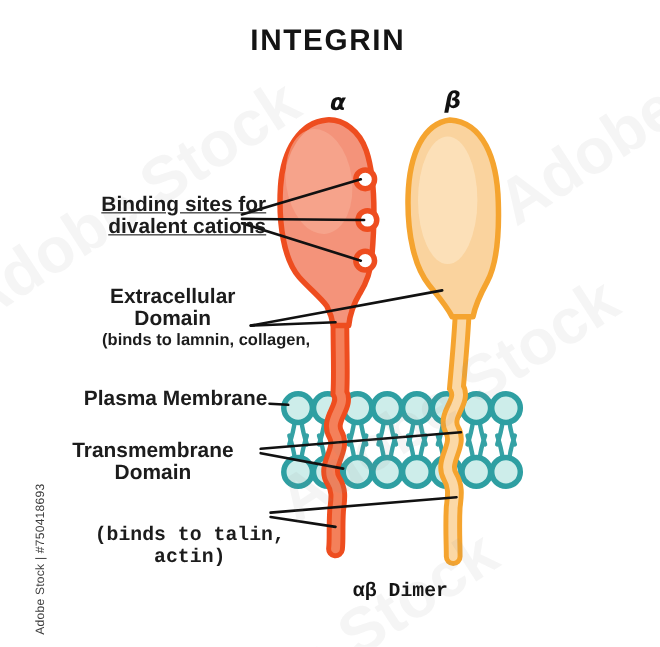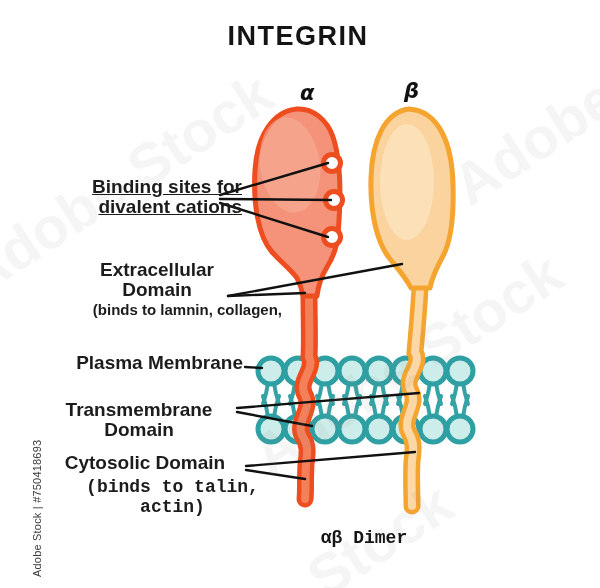--- a/index.html
+++ b/index.html
@@ -123,19 +123,18 @@
     <div>(binds to lamnin, collagen,</div>
   </div>
 
   <div class="label plasma">Plasma Membrane</div>
 
   <div class="label transmem">
     <div>Transmembrane</div>
     <div>Domain</div>
   </div>
 
-  <div class="label cytosolic">Cytosolic Domain</div>
   <div class="label cytosolic-sub">(binds to talin, actin)</div>
 
   <div class="label dimer">αβ Dimer</div>
 
   <div class="wm-attr">Adobe Stock | #750418693</div>
 </div>
 
 </body></html>

